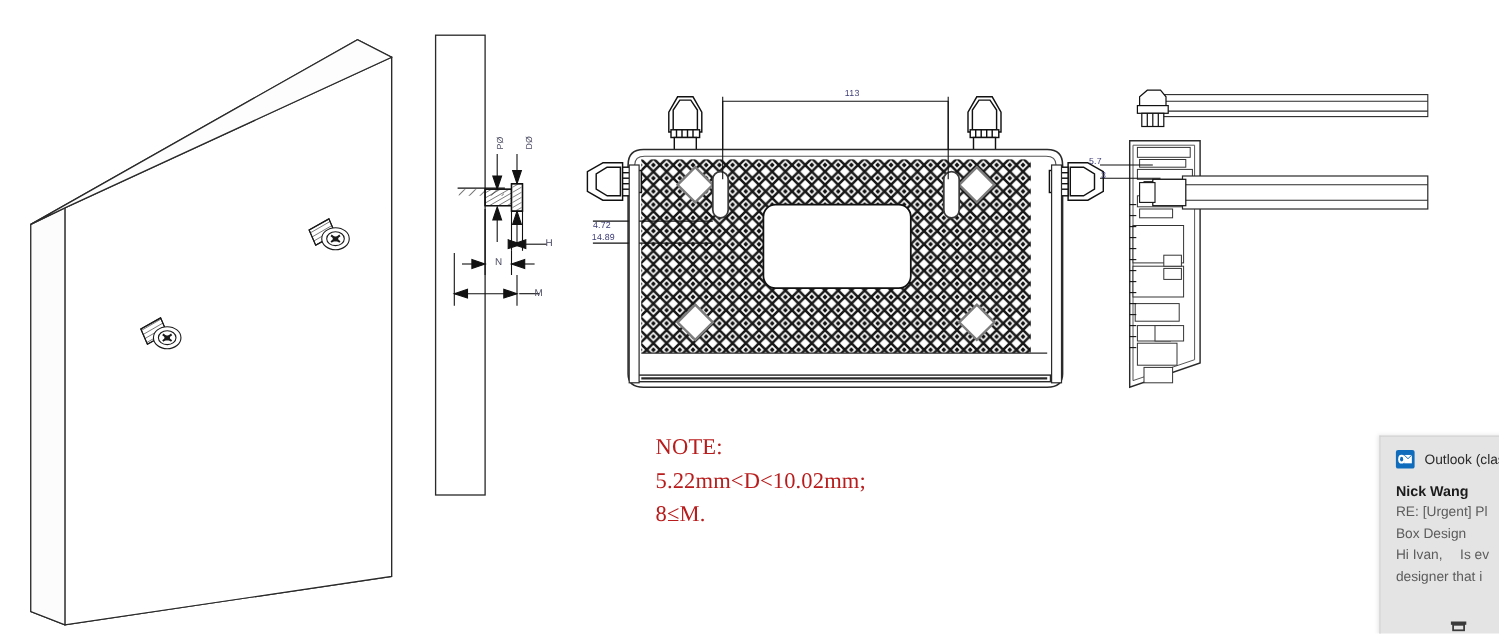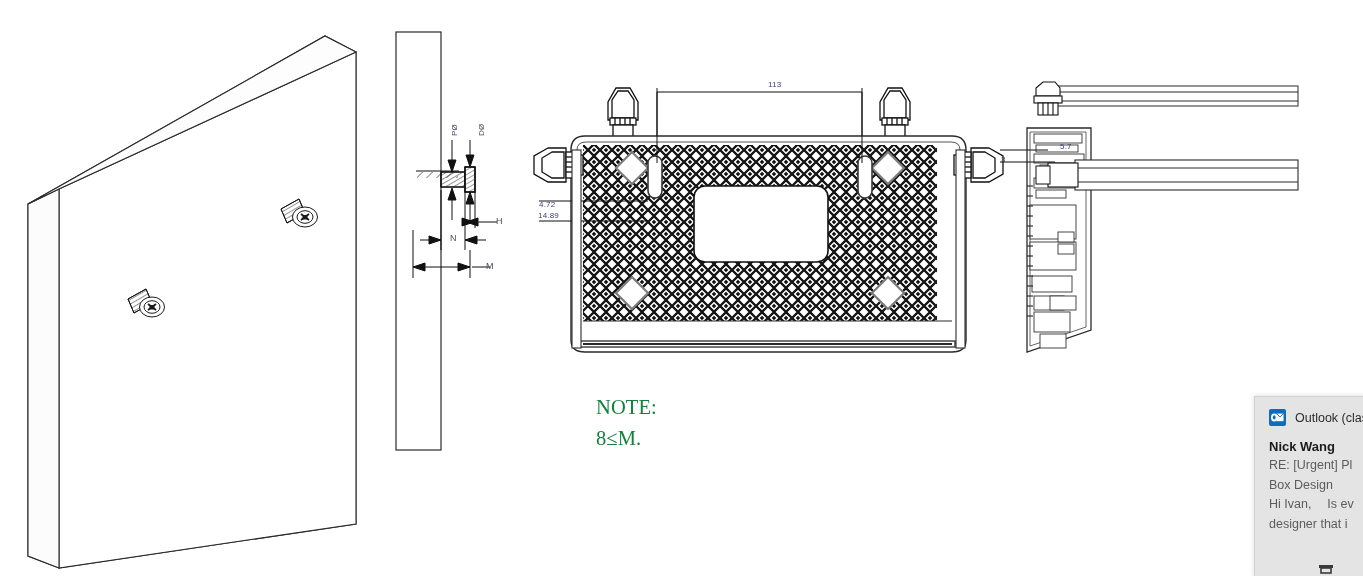--- a/index.html
+++ b/index.html
@@ -17,21 +17,21 @@
     background: #ffffff;
   }
   svg.draw { position: absolute; top: 0; left: 0; width: 1363px; height: 576px; }
 
   
   #note-block {
     position: absolute;
     left: 596px; top: 392px;
     font-family: "Liberation Serif", serif;
     font-size: 20.5px;
-    color: #15803d;
+    color: #b91c1c;
     line-height: 30.5px;
     white-space: nowrap;
     letter-spacing: 0.1px;
   }
   #note-block div { height: 30.5px; }
 
   
   .dimtext {
     position: absolute;
     font-family: "Liberation Sans", sans-serif;
@@ -379,25 +379,26 @@
 
   <div class="dimtext rot" style="left:450px; top:136px;">PØ</div>
   <div class="dimtext rot" style="left:477px; top:136px;">DØ</div>
   <div class="dimtext big" style="left:496px; top:216px;">H</div>
   <div class="dimtext big" style="left:450px; top:233px;">N</div>
   <div class="dimtext big" style="left:486px; top:261px;">M</div>
 
   <div class="dimtext blue" style="left:539px; top:200px;">4.72</div>
   <div class="dimtext blue" style="left:538px; top:211px;">14.89</div>
   <div class="dimtext blue" style="left:748px; top:80px;margin-left:20px;">113</div>
-  <div class="dimtext blue" style="left:1060px; top:142px;">5.7</div>
+  <div class="dimtext blue" style="left:990px; top:142px;">5.7</div>
   <div class="dimtext blue" style="left:1001px; top:155px;">3</div>
 
   <div id="note-block">
     <div>NOTE:</div>
+    <div>5.22mm&lt;D&lt;10.02mm;</div>
     <div>8≤M.</div>
   </div>
 
   <div id="toast">
     <div id="toast-header">
       <div id="toast-app-icon">
         <svg width="13" height="11" viewBox="0 0 13 11">
           <rect x="5.5" y="1.6" width="7" height="7.6" fill="#ffffff"></rect>
           <path d="M5.5 1.6 L9 5 L12.5 1.6" fill="none" stroke="#0f6cbd" stroke-width="0.9"></path>
           <ellipse cx="3.2" cy="5.4" rx="3.2" ry="4" fill="#ffffff"></ellipse>

